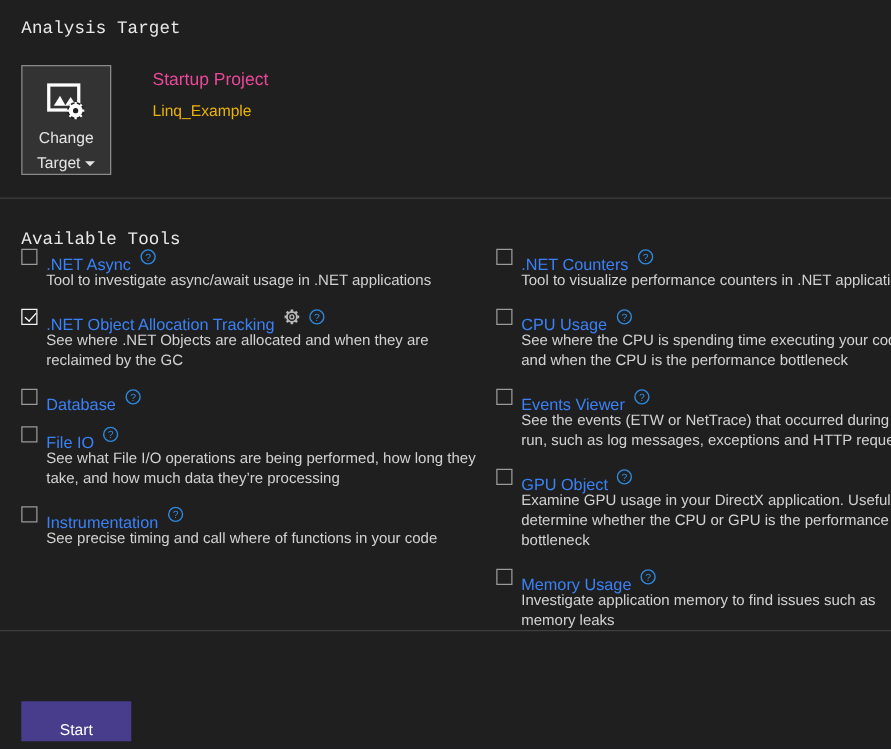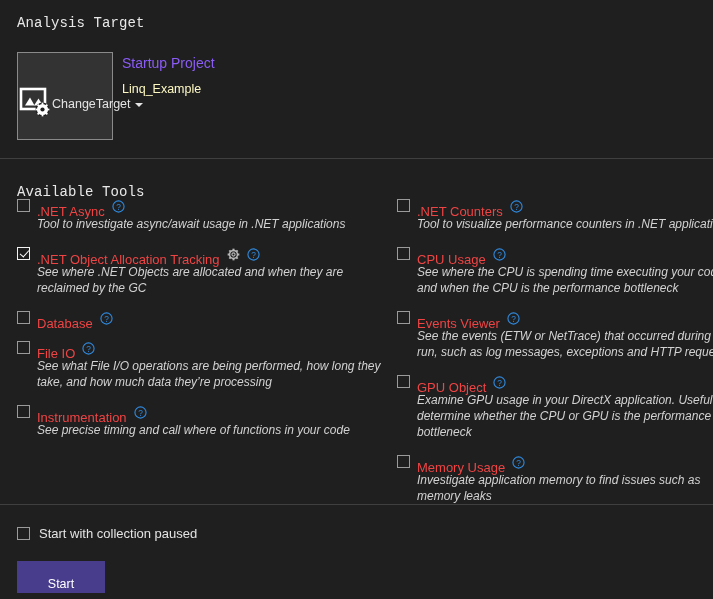--- a/index.html
+++ b/index.html
@@ -44,27 +44,27 @@
     background: #3f3f40;
   }
   #divider-top { top: 158px; }
   #divider-bottom { top: 504px; }
 
   
   #change-target-button {
     position: absolute;
     left: 17px;
     top: 52px;
-    width: 96px;
+    width: 72px;
     height: 88px;
     background: #333334;
     border: 1px solid #8a8a8a;
     box-sizing: border-box;
     display: flex;
-    flex-direction: row;
+    flex-direction: column;
     align-items: center;
     justify-content: flex-start;
     cursor: pointer;
     padding-top: 11px;
   }
   #change-target-button .ct-icon {
     width: 34px;
     height: 34px;
     display: block;
   }
@@ -92,29 +92,29 @@
     position: relative;
     top: 1px;
   }
 
   
   #startup-project-label {
     position: absolute;
     left: 122px;
     top: 55px;
     font-size: 14px;
-    color: #8b5cf6;
+    color: #ec4899;
     white-space: nowrap;
   }
   #startup-project-value {
     position: absolute;
     left: 122px;
     top: 82px;
     font-size: 12.5px;
-    color: #fef9c3;
+    color: #eab308;
     white-space: nowrap;
   }
 
   
   .tools-col {
     position: absolute;
     top: 196px;
   }
   #tools-col-left  { left: 17px;  width: 380px; }
   #tools-col-right { left: 397px; width: 330px; }
@@ -148,21 +148,21 @@
     left: 3.5px;
     top: 0.5px;
     width: 4px;
     height: 8px;
     border: solid #ffffff;
     border-width: 0 1.6px 1.6px 0;
     transform: rotate(42deg);
   }
   .tool-name {
     font-size: 13px;
-    color: #ef4444;
+    color: #3b82f6;
     white-space: nowrap;
     margin-top: 12px;
   }
   .help-icon {
     width: 13px;
     height: 13px;
     flex: 0 0 auto;
     cursor: pointer;
   }
   .gear-icon {
@@ -170,21 +170,20 @@
     height: 13px;
     flex: 0 0 auto;
     cursor: pointer;
   }
   .tool-desc {
     margin-top: 2px;
     margin-left: 20px;
     font-size: 12px;
     line-height: 16px;
     color: #d2d2d2;
-    font-style: italic;
   }
   #tools-col-right .tool-desc,
   #tools-col-right .tool-head {
     white-space: nowrap;
   }
   #tools-col-right .tool-desc {
     white-space: normal;
     width: 330px;
   }
 
@@ -382,20 +381,16 @@
               <circle cx="7" cy="7" r="6" fill="none" stroke="#2f8ade" stroke-width="1.2"></circle>
               <text x="7" y="10.4" text-anchor="middle" font-family="Liberation Sans, sans-serif" font-size="9" fill="#2f8ade">?</text>
             </svg></span>
         </div>
         <div class="tool-desc">Investigate application memory to find issues such as memory leaks</div>
       </div>
     </div>
 
   <div class="divider" id="divider-bottom"></div>
 
-  <div id="paused-row">
-    <span class="checkbox" id="paused-checkbox"></span>
-    <span class="paused-label">Start with collection paused</span>
-  </div>
 
   <button id="start-button">Start</button>
 
 </div>
 
 </body></html>

